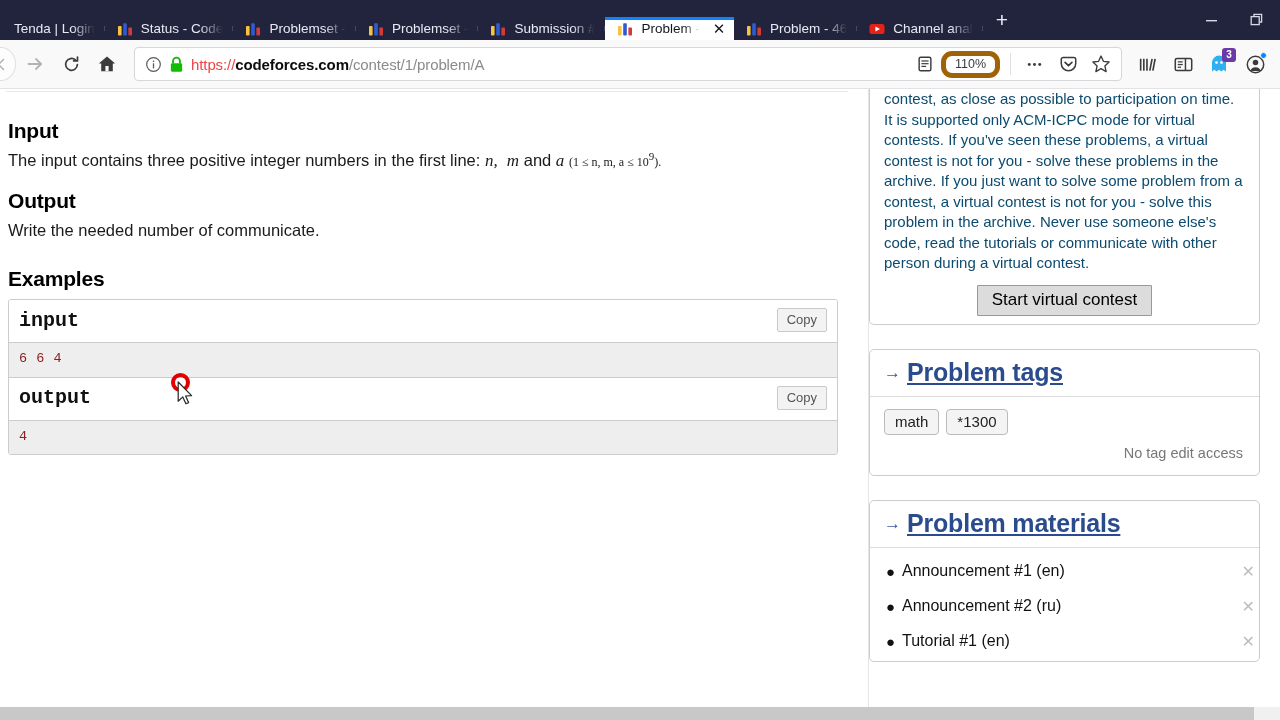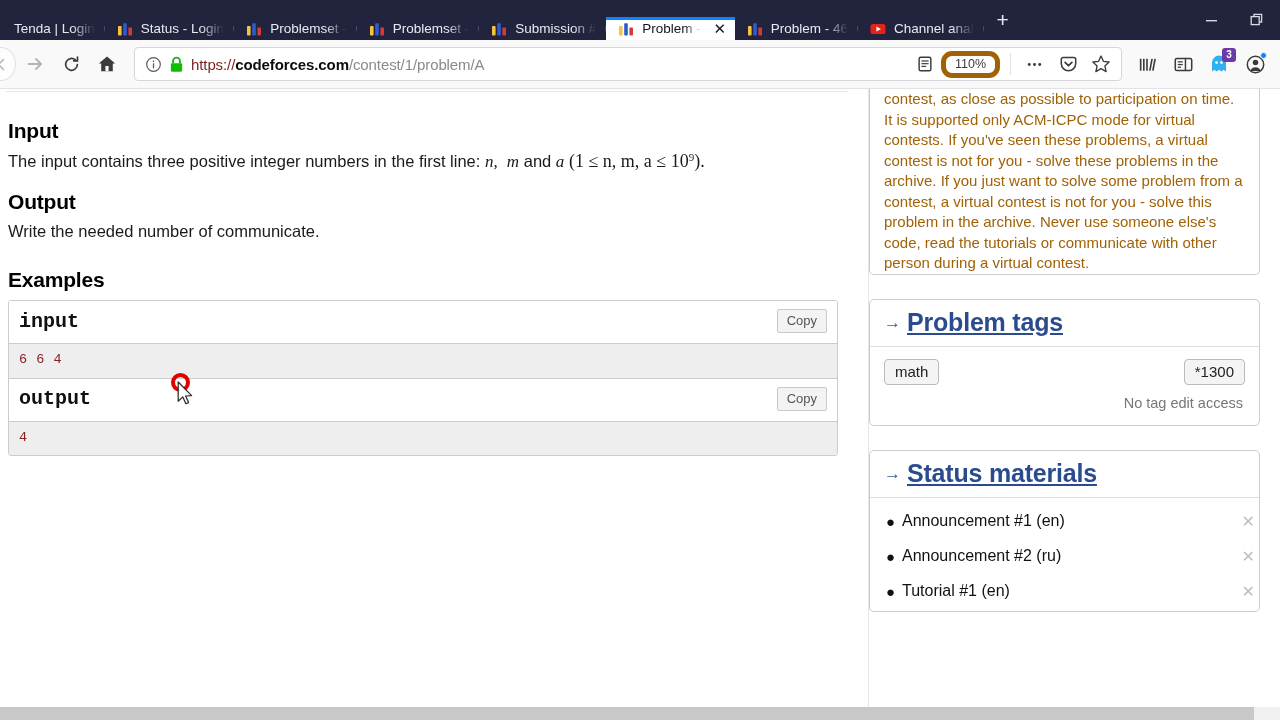--- a/index.html
+++ b/index.html
@@ -128,21 +128,21 @@
   }
   .url-text {
     flex: 1 1 auto;
     font-size: 15px;
     color: #8a8a8e;
     white-space: nowrap;
     overflow: hidden;
     letter-spacing: -0.1px;
   }
   .url-text b { color: #0c0c0d; font-weight: 600; }
-  .url-text .scheme { color: #7f1d1d; }
+  .url-text .scheme { color: #ef4444; }
   .zoombadge {
     border: 5px solid #a16207;
     border-radius: 11px;
     padding: 1px 9px 2px;
     font-size: 12.5px;
     color: #3b3b3d;
     background: #fff;
     flex: 0 0 auto;
   }
   .ubicon { flex: 0 0 auto; display: flex; align-items: center; }
@@ -220,21 +220,21 @@
     margin: 16px 0 6px 2px;
     letter-spacing: -0.2px;
   }
   p.body {
     font-size: 16.5px;
     color: #1a1a1a;
     line-height: 1.35;
     margin: 0 0 2px 2px;
   }
   .mi { font-family: "Liberation Serif", serif; font-style: italic; font-size: 17px; }
-  .mn { font-family: "Liberation Serif", serif; font-size: 18px; }
+  .mn { font-family: "Liberation Serif", serif; font-size: 12px; }
 
   h2.examples { margin-top: 26px; margin-bottom: 8px; }
 
   .sample-tests {
     border: 1px solid #ccc;
     border-radius: 3px;
     margin-left: 2px;
     margin-right: 16px;
     background: #fff;
     overflow: hidden;
@@ -306,34 +306,34 @@
     font-size: 25px;
     font-weight: bold;
     letter-spacing: -0.2px;
     text-decoration: underline;
   }
   .sidebox-body { padding: 12px 14px 14px; }
 
   .vc-text {
     font-size: 15px;
     line-height: 1.37;
-    color: #a16207;
+    color: #0c4a6e;
     padding: 0 14px;
   }
   .vc-btnrow { text-align: center; padding: 16px 0 14px; }
   .vcbtn {
     border: 1px solid #999;
     background: #dcdcdc;
     font-size: 17px;
     padding: 4px 14px 6px;
     color: #000;
     border-radius: 1px;
   }
 
-  .tagrow { display: flex; gap: 7px; margin-bottom: 9px; justify-content: space-between; }
+  .tagrow { display: flex; gap: 7px; margin-bottom: 9px; }
   .tag {
     border: 1px solid #bbb;
     background: #f4f4f4;
     border-radius: 4px;
     padding: 3px 10px 4px;
     font-size: 15px;
     color: #222;
   }
   .no-edit {
     text-align: right;
@@ -408,21 +408,21 @@
   <div class="tab first">
     <span class="tlabel">Tenda | Login</span>
   </div>
 
   <div class="tab">
     <svg class="favicon" viewBox="0 0 16 16">
       <rect x="1" y="5" width="3.6" height="9.5" rx="0.8" fill="#f5c242"></rect>
       <rect x="6.2" y="2.2" width="3.6" height="12.3" rx="0.8" fill="#2f5bd0"></rect>
       <rect x="11.4" y="6.4" width="3.6" height="8.1" rx="0.8" fill="#d13b3b"></rect>
     </svg>
-    <span class="tlabel">Status - Login</span>
+    <span class="tlabel">Status - Code</span>
   </div>
 
   <div class="tab">
     <svg class="favicon" viewBox="0 0 16 16">
       <rect x="1" y="5" width="3.6" height="9.5" rx="0.8" fill="#f5c242"></rect>
       <rect x="6.2" y="2.2" width="3.6" height="12.3" rx="0.8" fill="#2f5bd0"></rect>
       <rect x="11.4" y="6.4" width="3.6" height="8.1" rx="0.8" fill="#d13b3b"></rect>
     </svg>
     <span class="tlabel">Problemset -</span>
   </div>
@@ -634,40 +634,43 @@
         <span class="copybtn">Copy</span>
       </div>
       <div class="sample-pre last">4</div>
     </div>
   </div>
 
   <div class="sidecol">
 
     <div class="sidebox cut">
       <div class="vc-text">contest, as close as possible to participation on time. It is supported only ACM-ICPC mode for virtual contests. If you've seen these problems, a virtual contest is not for you - solve these problems in the archive. If you just want to solve some problem from a contest, a virtual contest is not for you - solve this problem in the archive. Never use someone else's code, read the tutorials or communicate with other person during a virtual contest.</div>
+      <div class="vc-btnrow">
+        <span class="vcbtn">Start virtual contest</span>
+      </div>
     </div>
 
     <div class="sidebox">
       <div class="sidebox-head">
         <span class="arrow-ico">→</span>
         <span class="sidebox-title">Problem tags</span>
       </div>
       <div class="sidebox-body">
         <div class="tagrow">
           <span class="tag">math</span>
           <span class="tag">*1300</span>
         </div>
         <div class="no-edit">No tag edit access</div>
       </div>
     </div>
 
     <div class="sidebox">
       <div class="sidebox-head">
         <span class="arrow-ico">→</span>
-        <span class="sidebox-title">Status materials</span>
+        <span class="sidebox-title">Problem materials</span>
       </div>
       <ul class="materials">
         <li>
           <span class="bullet">●</span>
           <span class="mlabel">Announcement #1 (en)</span>
           <span class="xmark">✕</span>
         </li>
         <li>
           <span class="bullet">●</span>
           <span class="mlabel">Announcement #2 (ru)</span>

